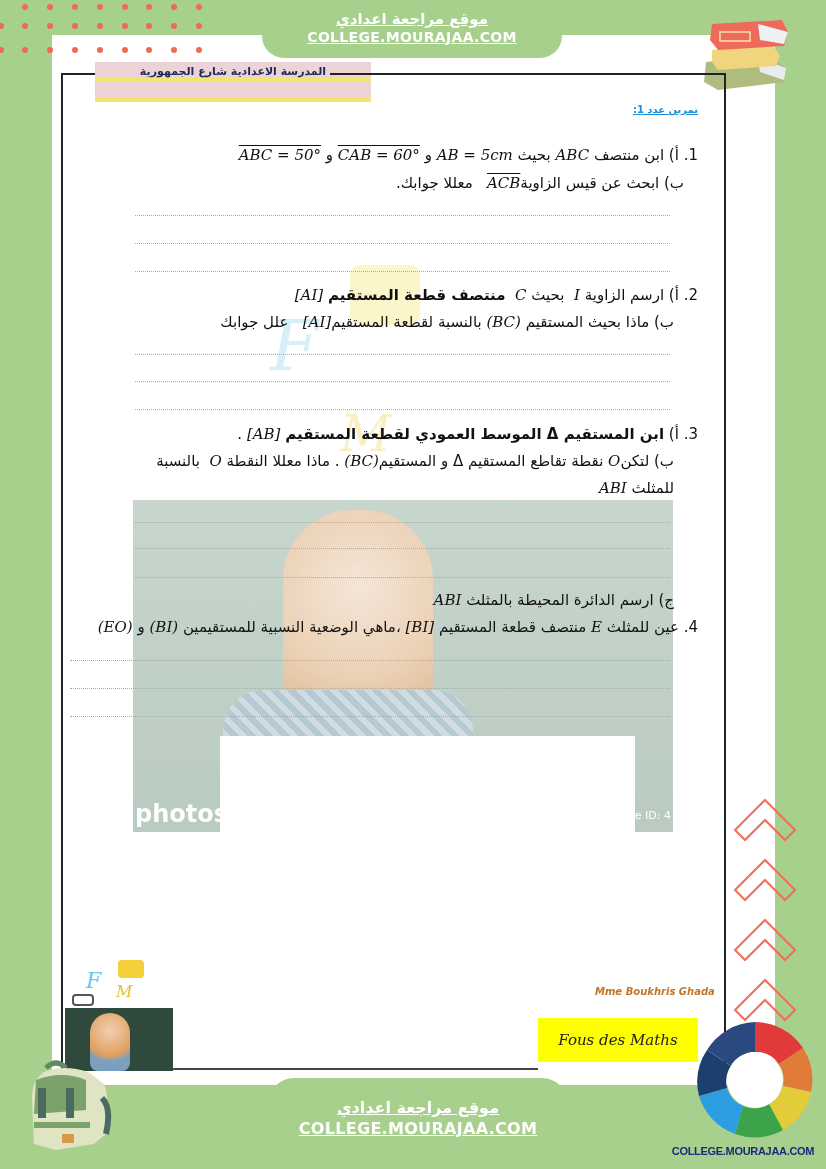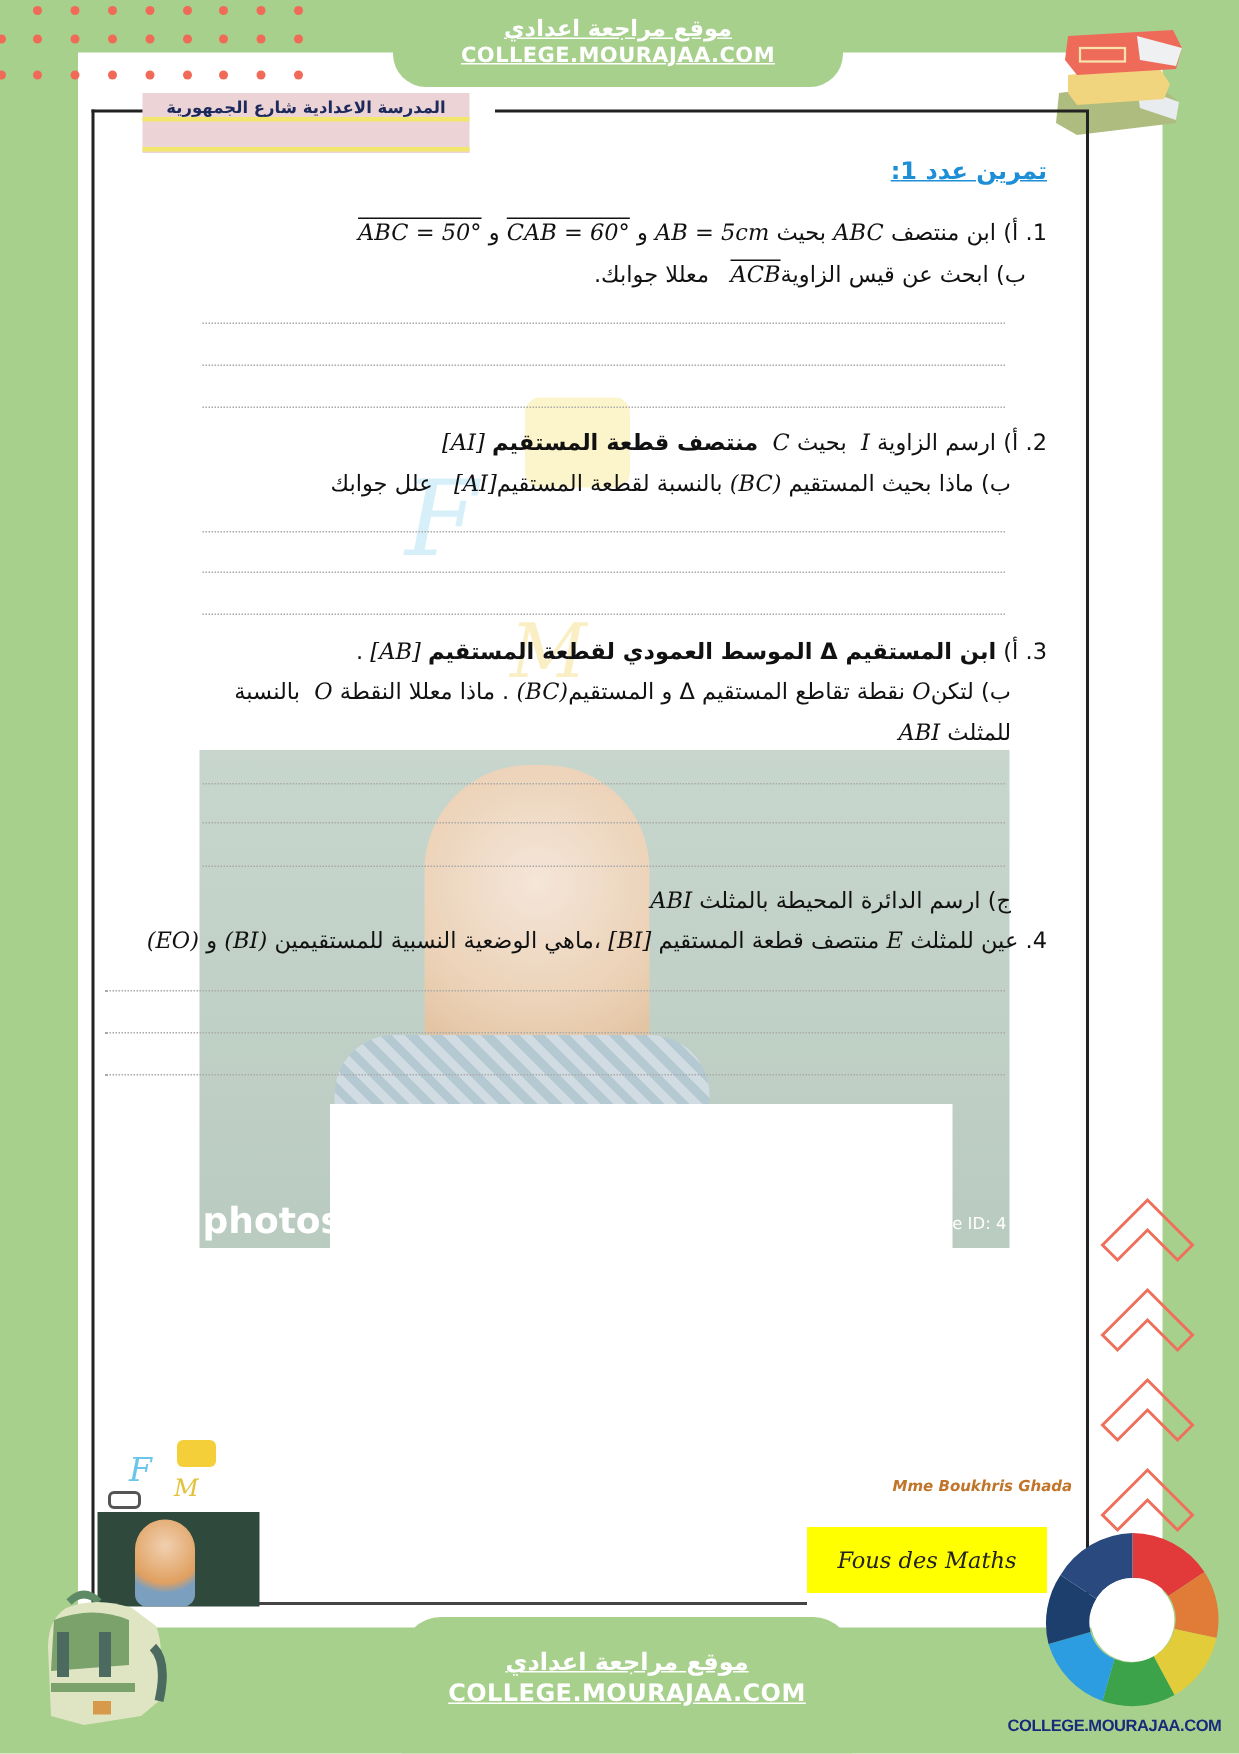--- a/index.html
+++ b/index.html
@@ -11,24 +11,24 @@
   .banner-top{left:262px;top:0;width:300px;height:58px;border-radius:0 0 22px 22px;}
   .banner-bottom{left:268px;top:1078px;width:300px;height:91px;border-radius:26px 26px 0 0;}
   .banner .ar{font-size:15px;line-height:18px;direction:rtl;}
   .banner .en{font-size:14px;line-height:18px;letter-spacing:0.3px;}
   .banner-top .ar{padding-top:10px;}
   .banner-bottom .ar{padding-top:20px;font-size:16px;line-height:20px;}
   .banner-bottom .en{font-size:16px;line-height:22px;}
   .frame{position:absolute;left:61px;top:73px;width:661px;height:997px;border-left:2px solid #222;border-right:2px solid #222;}
   .frame-top{position:absolute;top:73px;height:2px;background:#222;}
   .frame-bottom{position:absolute;top:1068px;height:2px;background:#444;}
-  .school{position:absolute;left:95px;top:62px;width:218px;height:40px;background:#ebd3d6;text-align:center;direction:rtl;font-weight:bold;font-size:11px;line-height:14px;color:#1b2a5a;}
+  .school{position:absolute;left:95px;top:62px;width:276px;height:40px;background:#ebd3d6;text-align:center;direction:rtl;font-weight:bold;font-size:11px;line-height:14px;color:#1b2a5a;}
   .school span{display:block;}
   .school .hl{position:absolute;left:0;width:100%;height:3px;background:#f2e66c;}
-  .exercise-title{position:absolute;right:128px;top:104px;direction:rtl;color:#1e8fd6;font-size:16px;font-weight:bold;text-decoration:underline;}
+  .exercise-title{position:absolute;right:128px;top:104px;direction:rtl;color:#1e8fd6;font-size:10px;font-weight:bold;text-decoration:underline;}
   .q{position:absolute;direction:rtl;font-size:15px;color:#111;white-space:nowrap;}
   .math{font-family:"DejaVu Serif",serif;font-style:italic;direction:ltr;unicode-bidi:embed;}
   .dotline{position:absolute;left:135px;width:535px;border-top:1px dotted #aaa;height:0;}
   .photo{position:absolute;left:133px;top:500px;width:540px;height:332px;background:linear-gradient(180deg,#bfd0c6,#aec2b6);opacity:0.85;overflow:hidden;}
   .photo .face{position:absolute;left:150px;top:10px;width:150px;height:260px;border-radius:70px 70px 40px 40px;background:radial-gradient(circle at 50% 30%,#f3e2d3 0,#e8c9a8 45%,#d9b48b 70%,rgba(0,0,0,0) 72%);}
   .photo .shirt{position:absolute;left:90px;top:190px;width:250px;height:140px;background:repeating-linear-gradient(45deg,#a9c0cc 0 6px,#c8d6dc 6px 12px);border-radius:40px 40px 0 0;}
   .photo .whitebox{position:absolute;left:87px;top:236px;width:415px;height:96px;background:#fff;}
   .photo .wm{position:absolute;left:2px;bottom:4px;color:#fff;font-size:24px;font-weight:bold;}
   .photo .wm2{position:absolute;right:2px;bottom:10px;color:#fff;font-size:11px;}
   .author{position:absolute;left:595px;top:986px;color:#c0752a;font-size:10px;font-weight:bold;font-style:italic;}

